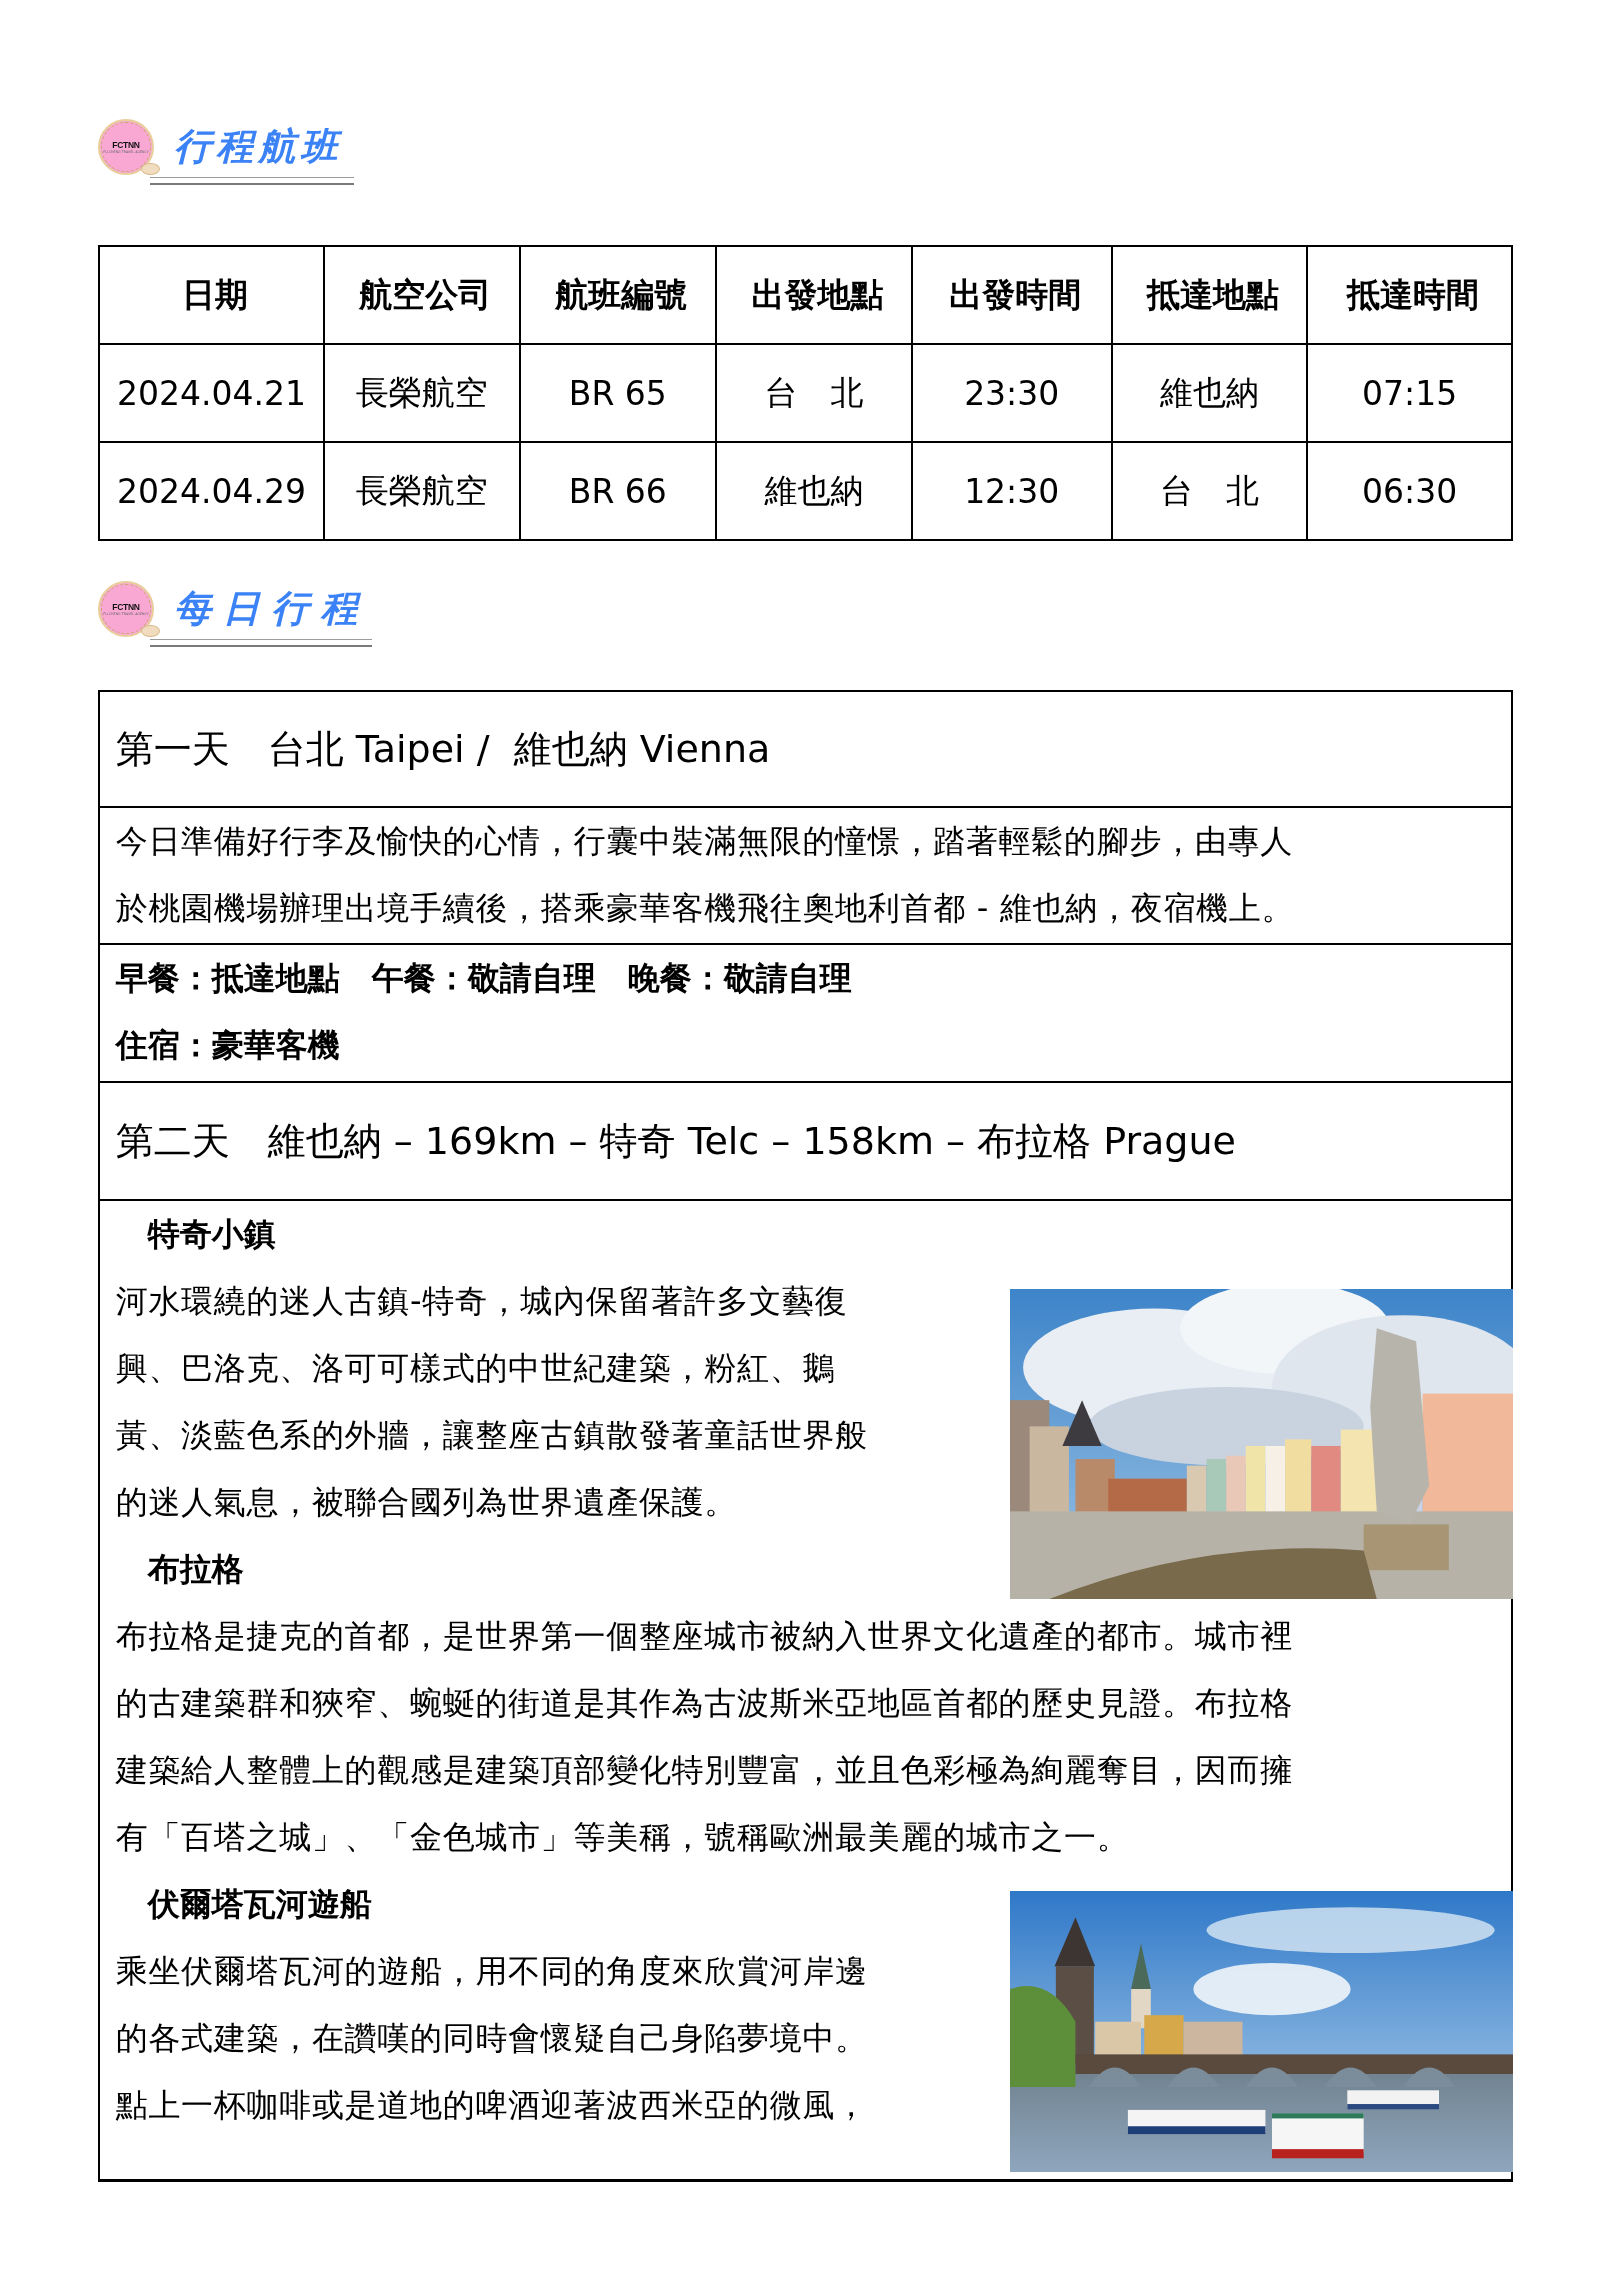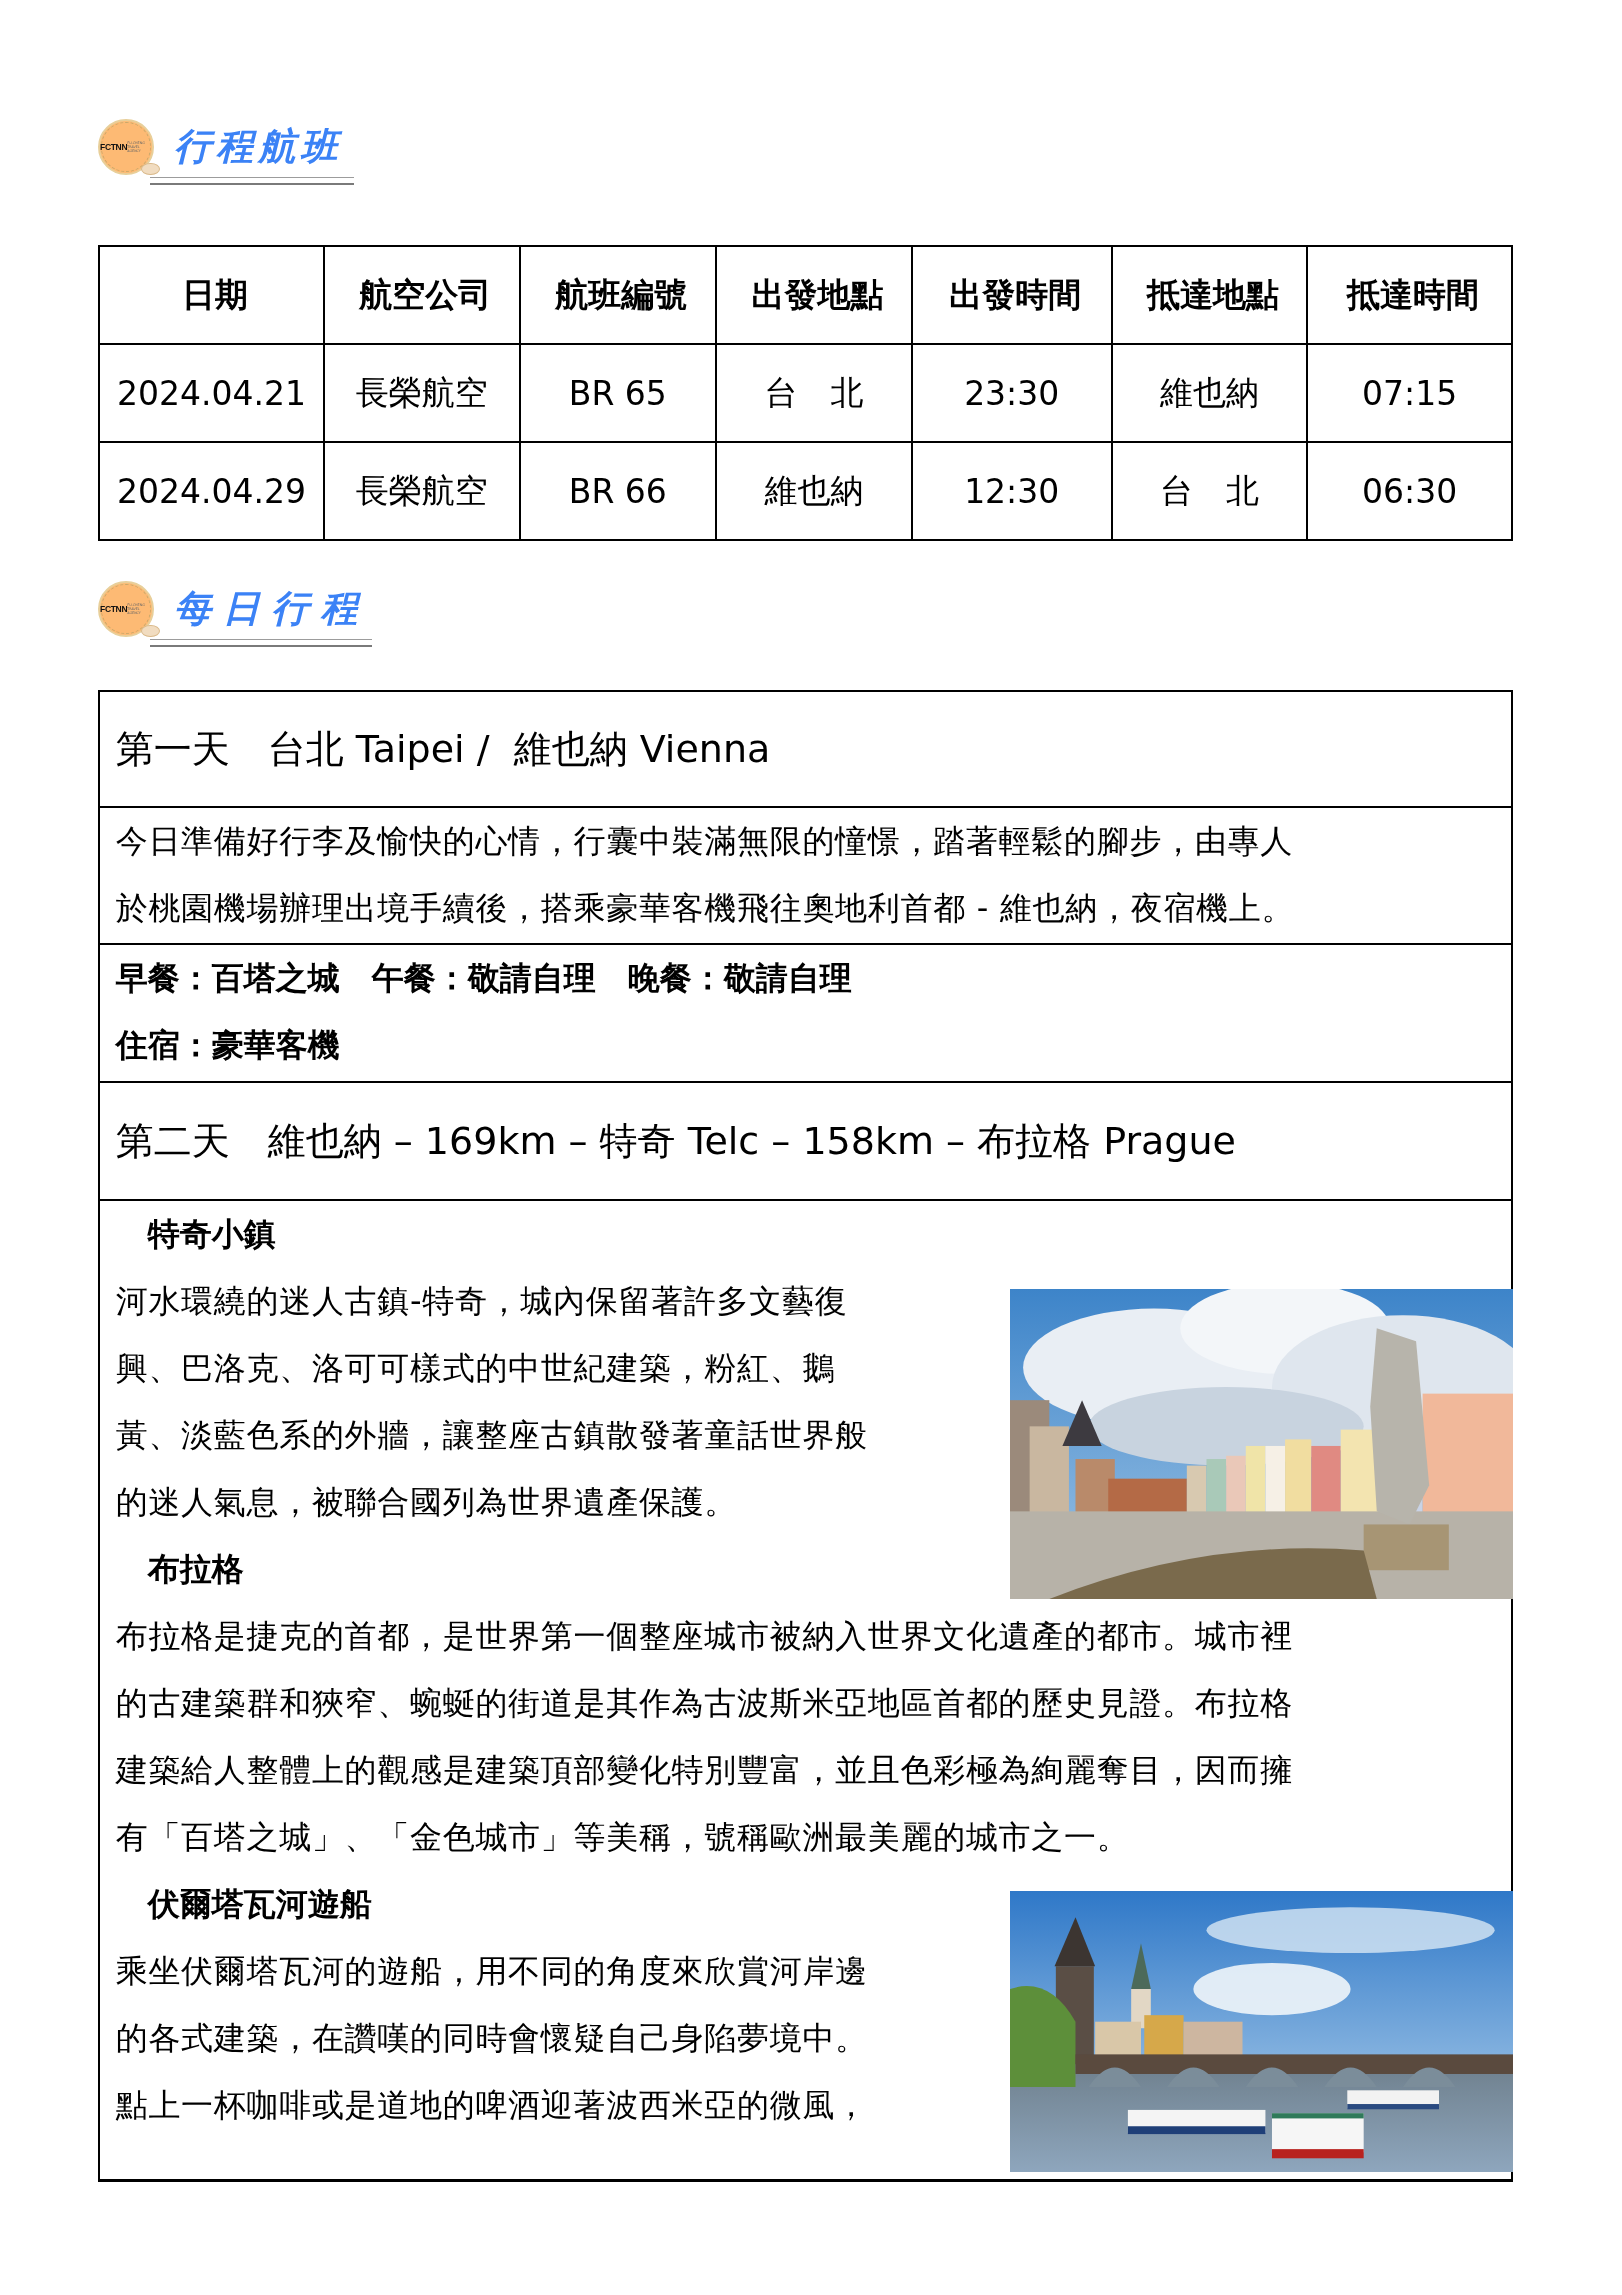--- a/index.html
+++ b/index.html
@@ -3,22 +3,22 @@
 <meta charset="utf-8">
 <style>
   html, body { margin: 0; padding: 0; background: #ffffff; }
   body {
     width: 1622px; height: 2295px; position: relative; overflow: hidden;
     font-family: "DejaVu Sans", "Liberation Sans", sans-serif; color: #000;
   }
   .section-header { position: absolute; left: 98px; height: 79px; width: 262px; }
   .logo {
     position: absolute; left: 0; top: 7.9px; width: 56px; height: 56px; border-radius: 50%;
-    border: 2.6px solid #e8cf9a; background: #fdba74; box-sizing: border-box;
-    display: flex; align-items: center; justify-content: center; flex-direction: row;
+    border: 2.6px solid #e8cf9a; background: #f9a8d4; box-sizing: border-box;
+    display: flex; align-items: center; justify-content: center; flex-direction: column;
   }
   .logo .ring {
     position: absolute; inset: 1.3px; border-radius: 50%;
     border: 0.7px dashed #c9a86a;
   }
   .logo .logo-text { font-family: "Liberation Sans", sans-serif; font-weight: bold; font-size: 8.5px; letter-spacing: -0.3px; color: #111; z-index: 1; }
   .logo .logo-sub { font-size: 3.3px; color: #666; z-index: 1; }
   .logo .cloud {
     position: absolute; right: -7.9px; bottom: -2.6px; width: 17px; height: 10.5px; border-radius: 50%;
     background: #f1dcc0; border: 0.7px solid #d9b98a;
@@ -125,21 +125,21 @@
 </div>
 
 <div class="itinerary">
 
   <div class="row day-title" style="height:116px;">第一天　台北 Taipei /  維也納 Vienna</div>
   <div class="row" style="height:137px; padding-top:0;">
     <div class="para">今日準備好行李及愉快的心情，行囊中裝滿無限的憧憬，踏著輕鬆的腳步，由專人</div>
     <div class="para">於桃園機場辦理出境手續後，搭乘豪華客機飛往奧地利首都 - 維也納，夜宿機上。</div>
   </div>
   <div class="row" style="height:138px;">
-    <div class="meals">早餐：百塔之城　午餐：敬請自理　晚餐：敬請自理</div>
+    <div class="meals">早餐：抵達地點　午餐：敬請自理　晚餐：敬請自理</div>
     <div class="meals">住宿：豪華客機</div>
   </div>
 
   <div class="row day-title" style="height:118px;">第二天　維也納 – 169km – 特奇 Telc – 158km – 布拉格 Prague</div>
   <div class="content" style="padding-left:15.7px;">
     <div class="sub-head" style="padding-top:0;">特奇小鎮</div>
     <div class="para">河水環繞的迷人古鎮-特奇，城內保留著許多文藝復</div>
     <div class="para">興、巴洛克、洛可可樣式的中世紀建築，粉紅、鵝</div>
     <div class="para">黃、淡藍色系的外牆，讓整座古鎮散發著童話世界般</div>
     <div class="para">的迷人氣息，被聯合國列為世界遺產保護。</div>

